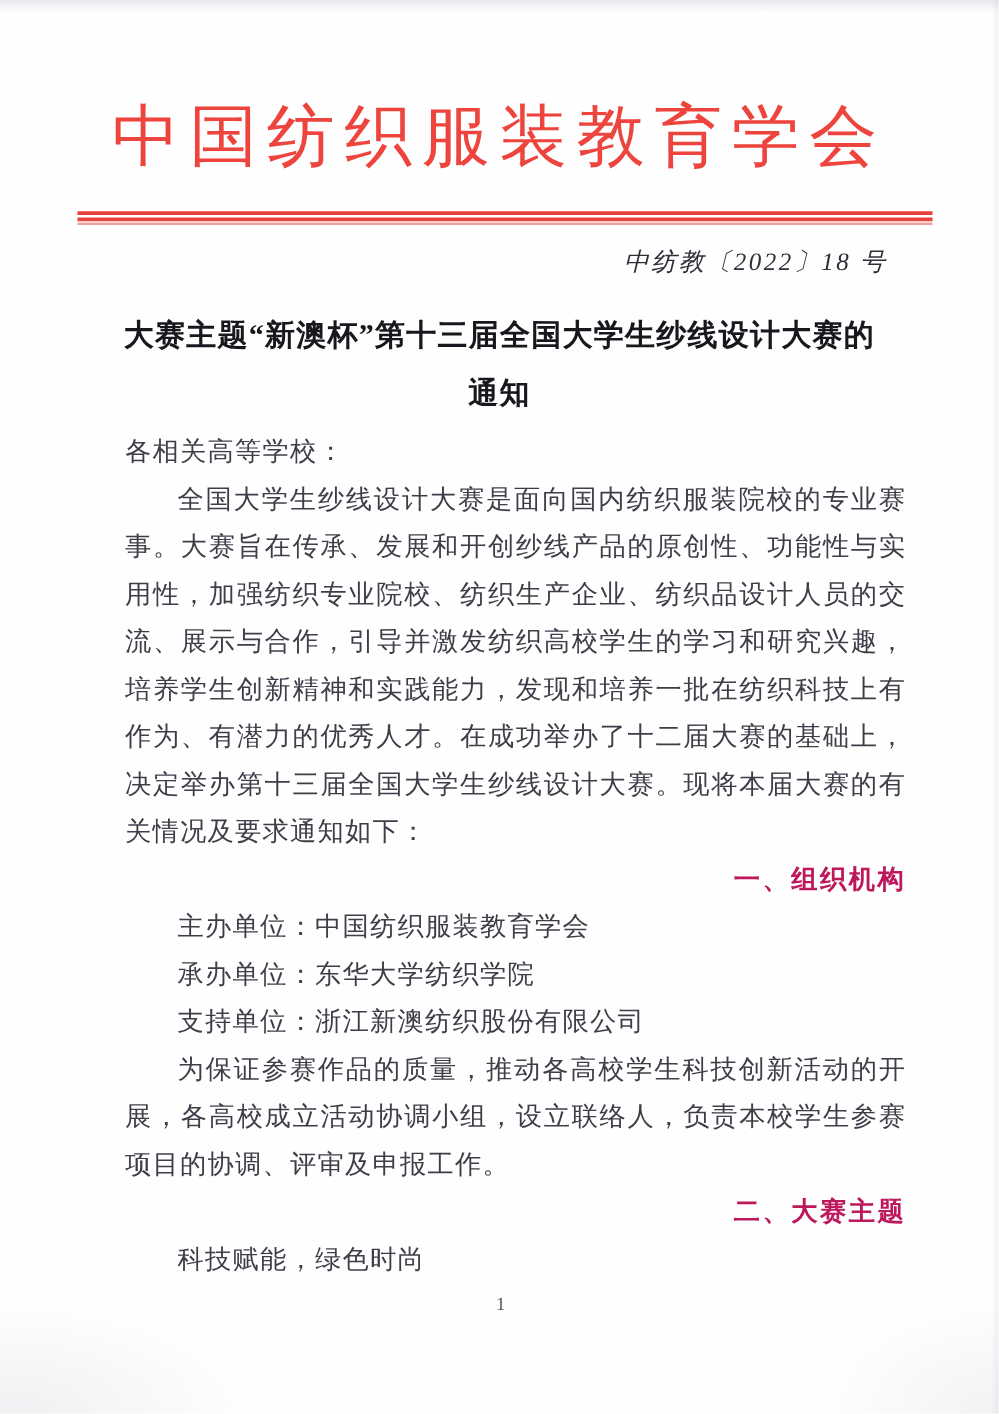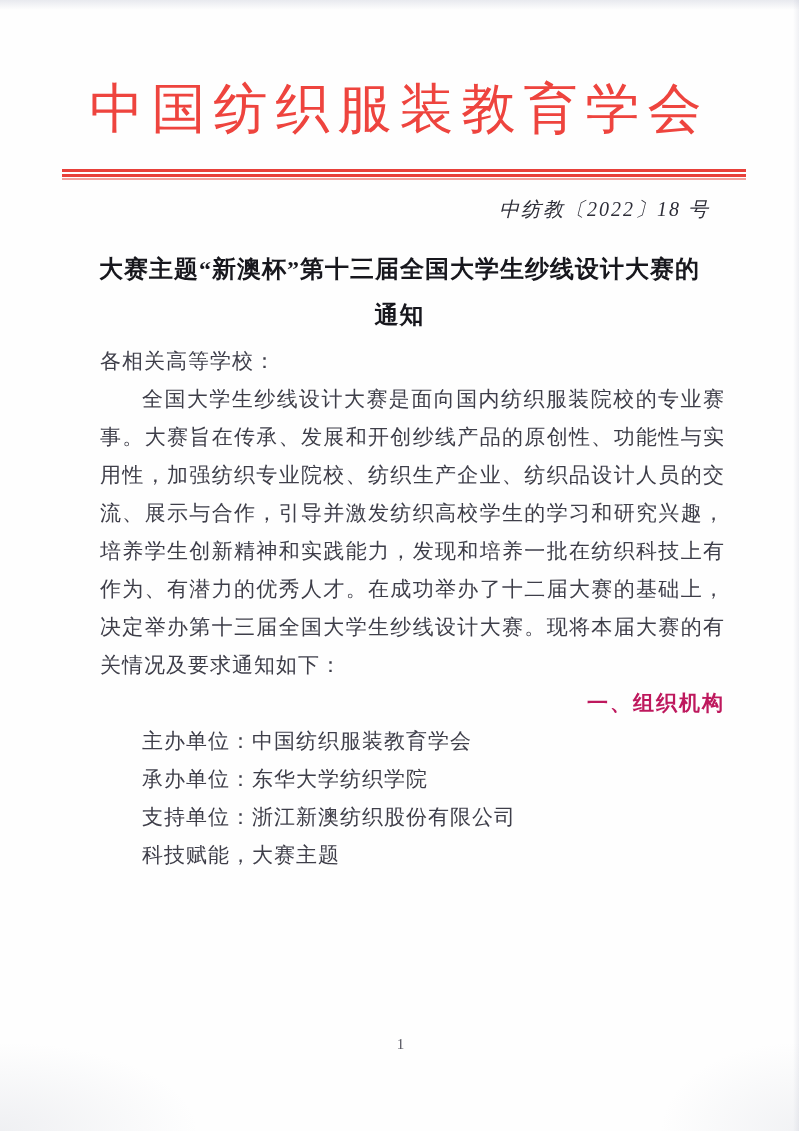--- a/index.html
+++ b/index.html
@@ -132,19 +132,21 @@
   </div>
 
   <div class="doc-body">
     <p class="salutation">各相关高等学校：</p>
     <div>
         <p class="para body">全国大学生纱线设计大赛是面向国内纺织服装院校的专业赛事。大赛旨在传承、发展和开创纱线产品的原创性、功能性与实用性，加强纺织专业院校、纺织生产企业、纺织品设计人员的交流、展示与合作，引导并激发纺织高校学生的学习和研究兴趣，培养学生创新精神和实践能力，发现和培养一批在纺织科技上有作为、有潜力的优秀人才。在成功举办了十二届大赛的基础上，决定举办第十三届全国大学生纱线设计大赛。现将本届大赛的有关情况及要求通知如下：</p>
         <p class="para heading">一、组织机构</p>
         <p class="para line">主办单位：中国纺织服装教育学会</p>
         <p class="para line">承办单位：东华大学纺织学院</p>
         <p class="para line">支持单位：浙江新澳纺织股份有限公司</p>
-        <p class="para line">科技赋能，大赛主题</p>
+        <p class="para body">为保证参赛作品的质量，推动各高校学生科技创新活动的开展，各高校成立活动协调小组，设立联络人，负责本校学生参赛项目的协调、评审及申报工作。</p>
+        <p class="para heading">二、大赛主题</p>
+        <p class="para line">科技赋能，绿色时尚</p>
       </div>
   </div>
 
   <div class="page-number">1</div>
 
 </div>
 
 </body></html>

